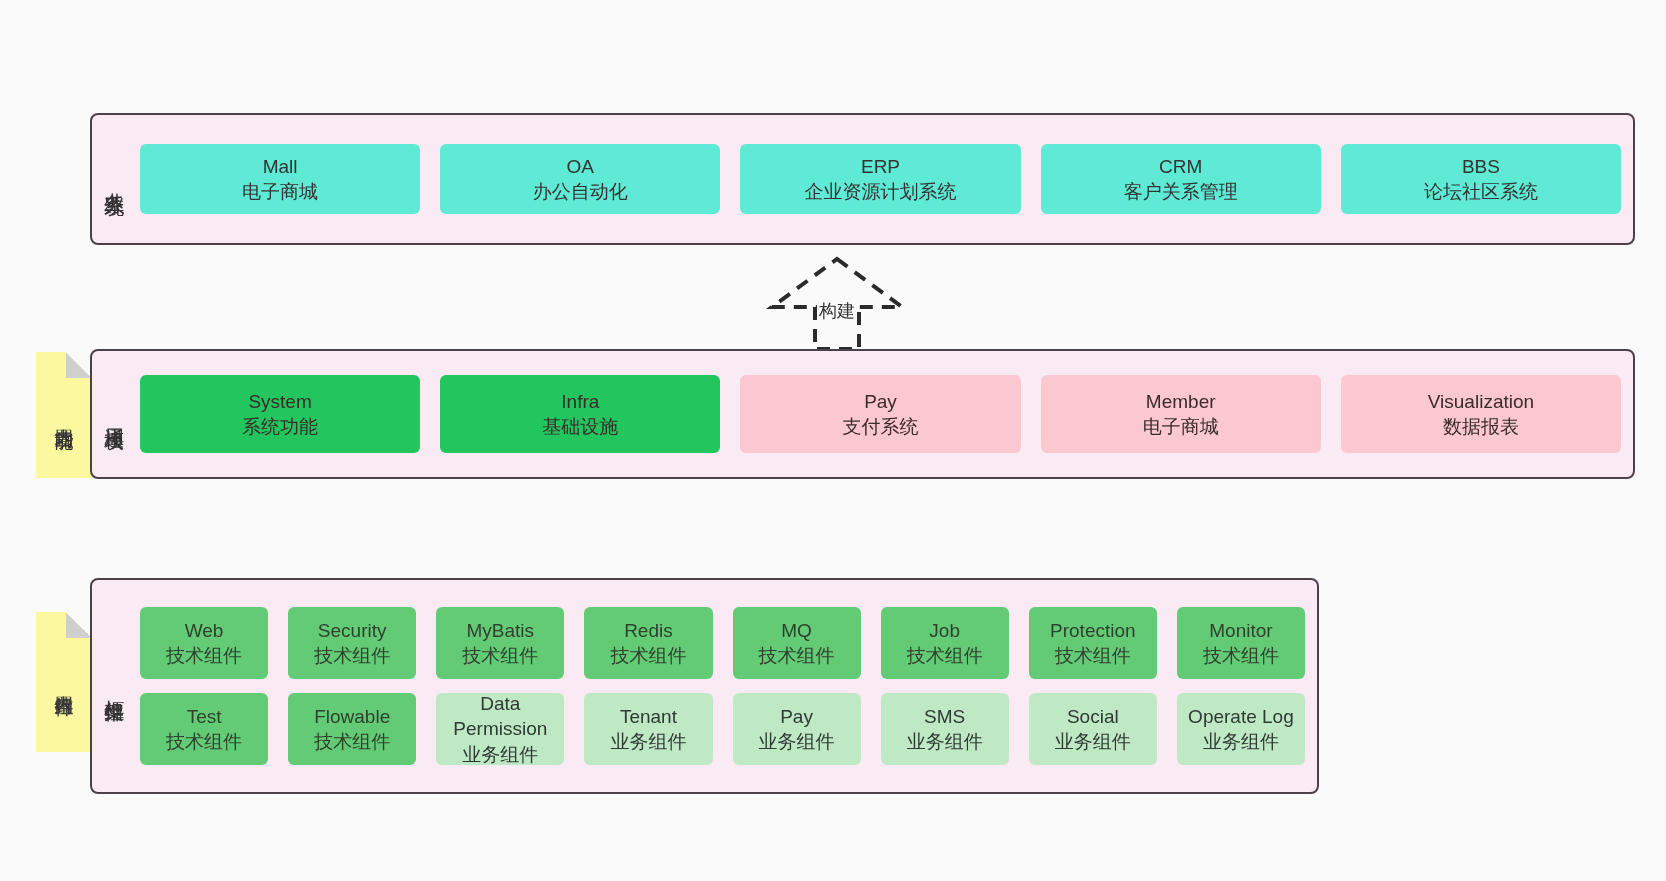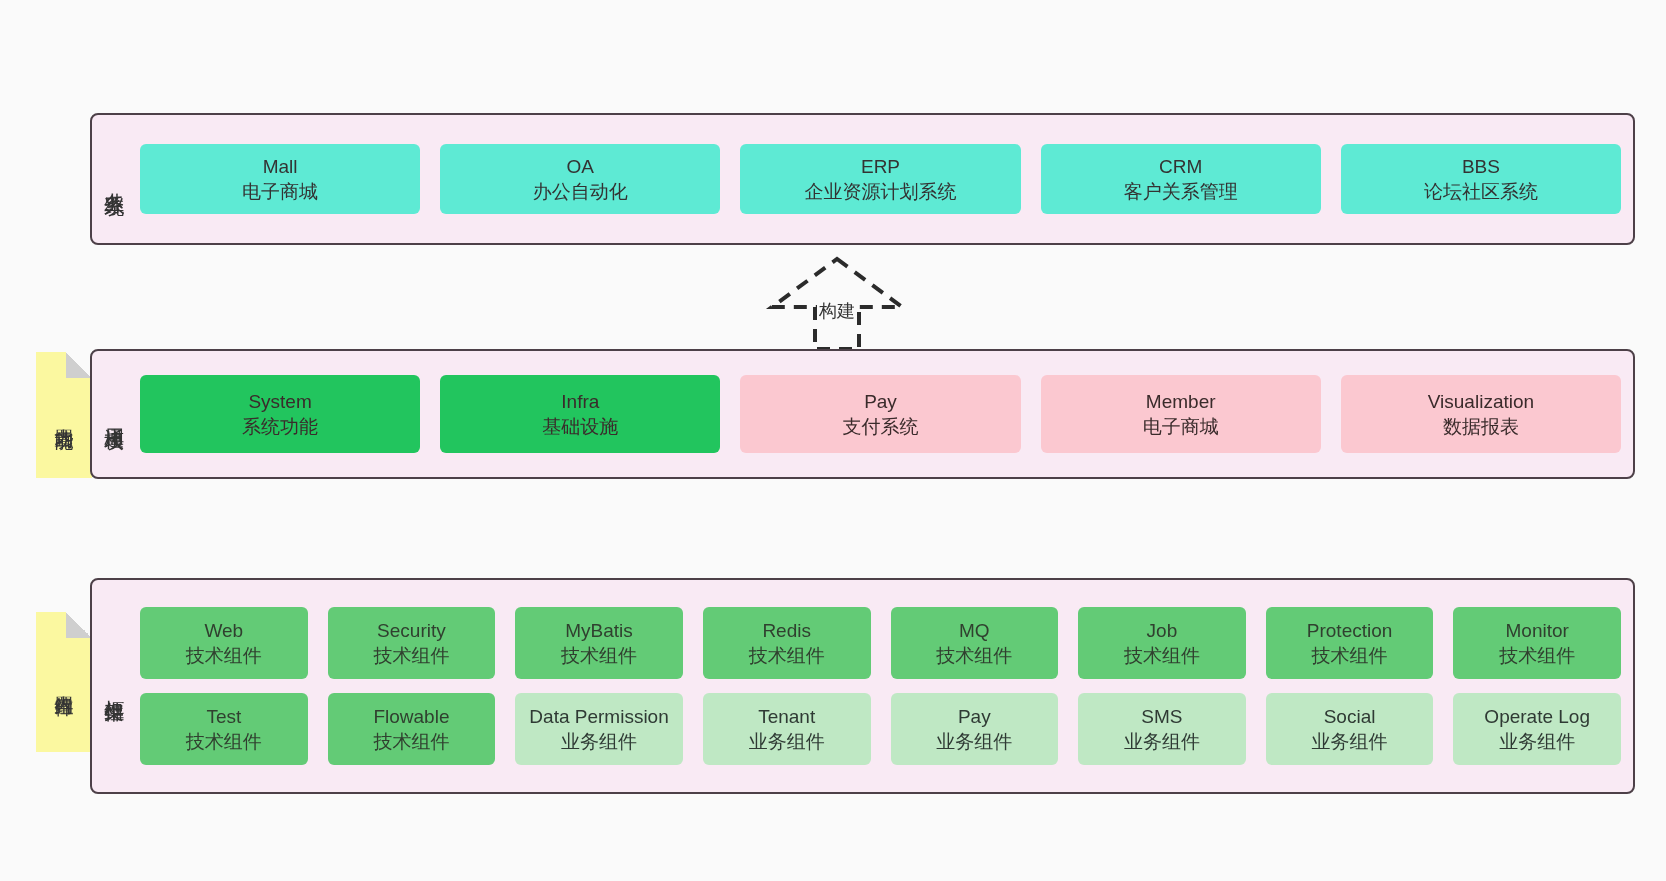--- a/index.html
+++ b/index.html
@@ -79,21 +79,21 @@
   
   .c-blue       { background: #5eead4; color: #333; }
   .c-red        { background: #22c55e; color: #3a2b2b; }
   .c-pink       { background: #fbc8d0; color: #3a2b2b; }
   .c-green      { background: #63cb76; color: #30402f; }
   .c-lightgreen { background: #bfe8c4; color: #2f3a34; }
 
   
   #layer-business  { left: 90px;  top: 113px; width: 1545px; height: 132px; }
   #layer-modules   { left: 90px;  top: 349px; width: 1545px; height: 130px; }
-  #layer-framework { left: 90px;  top: 578px; width: 1545px; height: 216px; }
+  #layer-framework { left: 90px;  top: 578px; width: 1229px; height: 216px; }
 
   #layer-business .cell  { height: 70px; }
   #layer-modules .cell   { height: 78px; }
   #layer-framework .cell { height: 72px; }
 
   
   .note {
     position: absolute;
     background: #fbf8a0;
     box-sizing: border-box;

